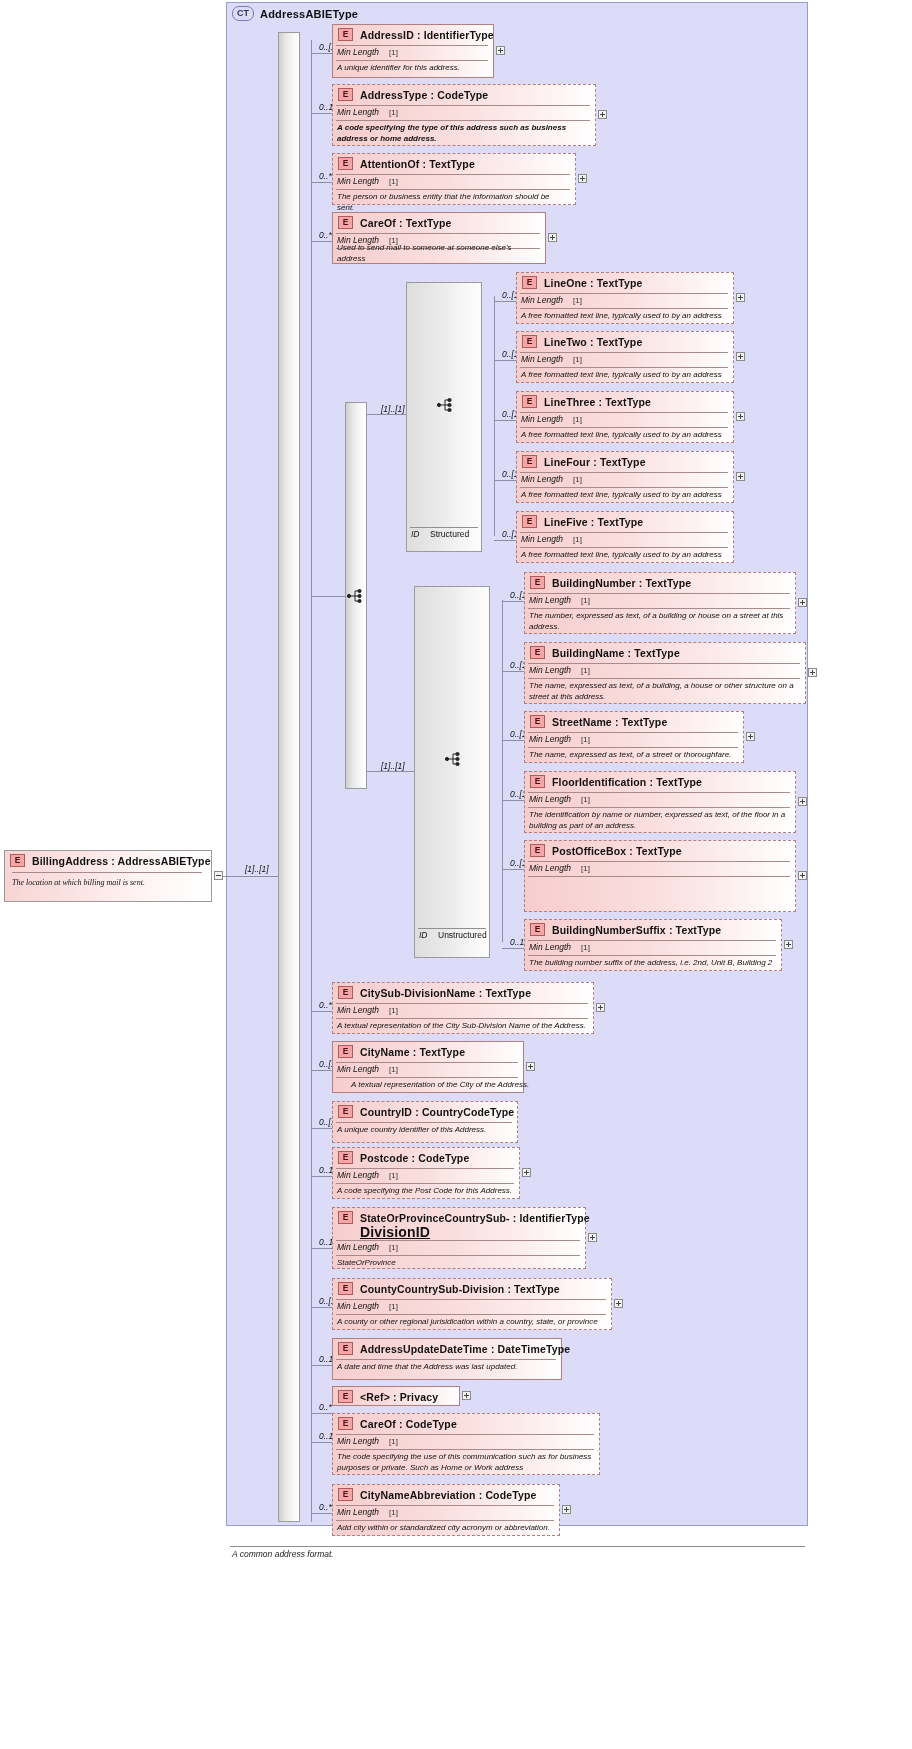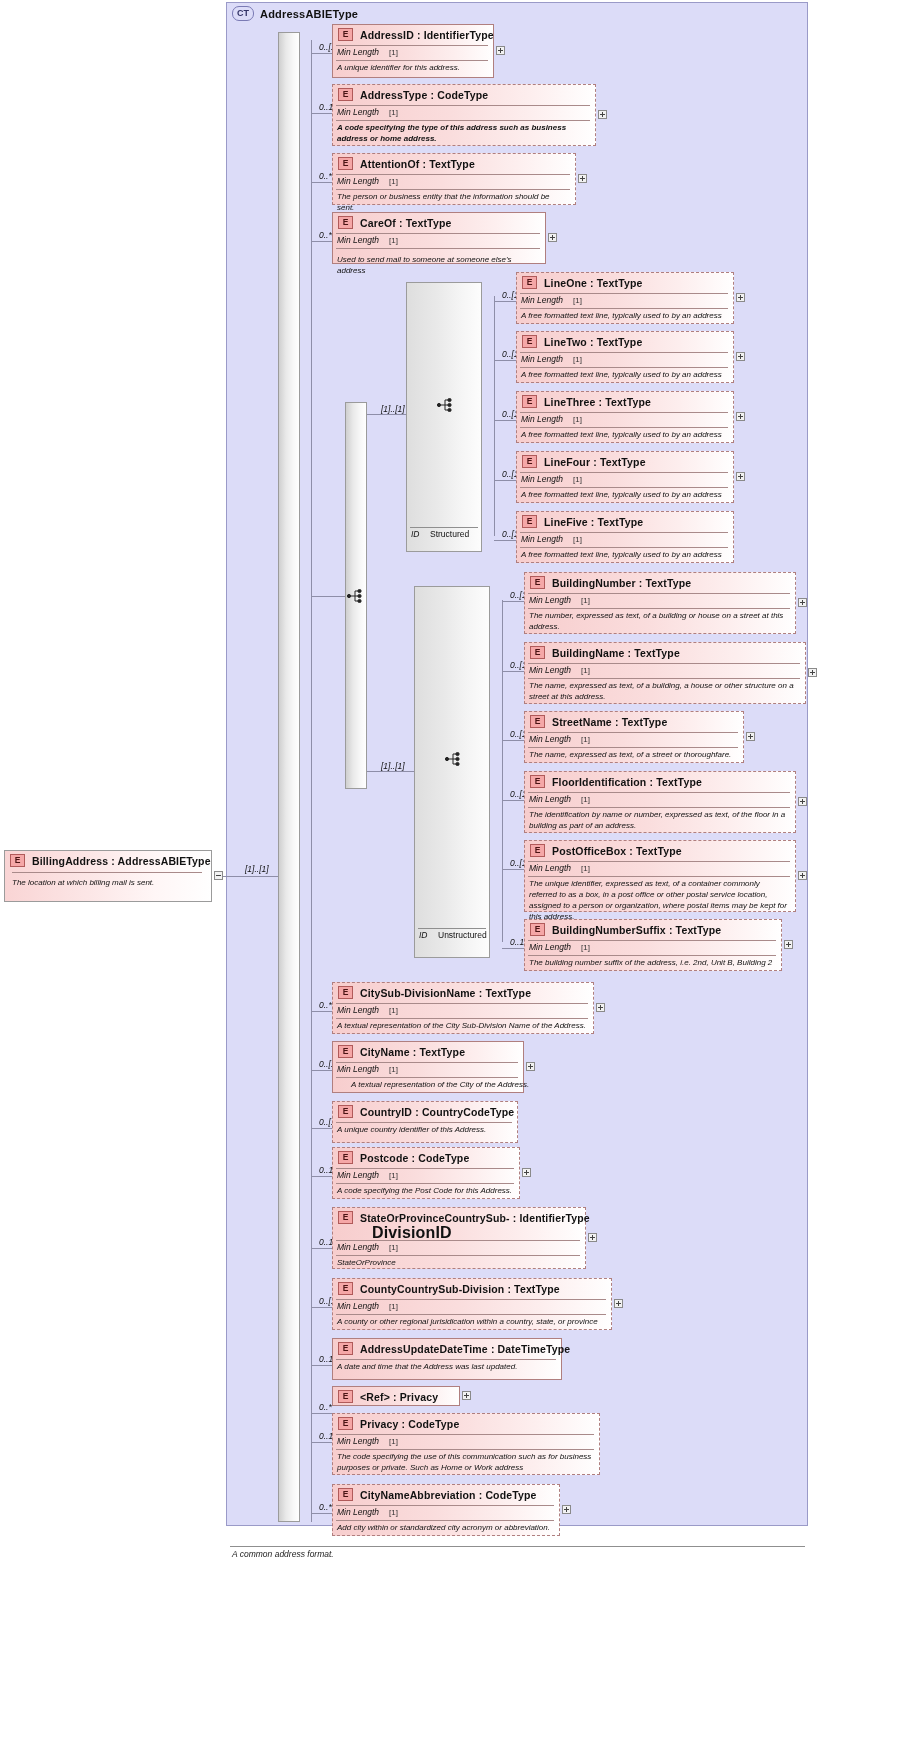--- a/index.html
+++ b/index.html
@@ -36,22 +36,22 @@
   .node.solidbox .inner{border:1px solid #9b9b9b;}
   .node .fill{position:absolute;inset:0;
       background:linear-gradient(to right,#f7cdcd 0%,#fadddd 45%,#fdeeee 75%,#ffffff 100%);}
   .node.white .fill{background:linear-gradient(to right,#f9d4d4 0%,#fce6e6 40%,#fff6f6 72%,#ffffff 100%);}
   .node .content{position:absolute;inset:0;padding:0;}
   .n-title{position:absolute;left:6px;top:4px;display:flex;align-items:center;gap:7px;}
   .e-badge{width:15px;height:13px;border:1px solid #b05a5a;background:#f5a7a7;
            font-size:8.5px;font-weight:bold;color:#4a1414;display:flex;align-items:center;
            justify-content:center;line-height:1;box-sizing:border-box;}
   .n-name{font-size:10.5px;font-weight:bold;color:#111;white-space:nowrap;letter-spacing:.15px;}
-  .n-name2{font-size:16px;font-weight:bold;color:#111;white-space:nowrap;
-           position:absolute;left:40px;letter-spacing:.15px;}
+  .n-name2{font-size:14px;font-weight:bold;color:#111;white-space:nowrap;
+           position:absolute;left:28px;letter-spacing:.15px;text-decoration:underline;}
   .n-rule{position:absolute;border-top:1px solid #a98a8a;}
   .facet{position:absolute;font-size:8.5px;font-style:italic;color:#111;white-space:nowrap;}
   .facet .occ{font-style:normal;font-size:8px;color:#333;}
   .doc{position:absolute;font-size:8px;font-style:italic;color:#111;line-height:11px;}
 
   
   .expander{position:absolute;width:9px;height:9px;border:1px solid #8a8a8a;background:#f2f2f2;
             box-sizing:border-box;}
   .expander:before{content:"";position:absolute;left:1px;top:3px;width:5px;height:1px;background:#444;}
   .expander.plus:after{content:"";position:absolute;left:3px;top:1px;width:1px;height:5px;background:#444;}
@@ -74,21 +74,21 @@
 
   <div class="node solidbox white" style="left:4px;top:850px;width:208px;height:52px;">
     <div class="fill"></div>
     <div class="inner"></div>
     <div class="content">
       <div class="n-title">
         <span class="e-badge">E</span>
         <span class="n-name">BillingAddress : AddressABIEType</span>
       </div>
       <div class="n-rule" style="left:8px;top:22px;width:190px;"></div>
-      <div class="doc" style="left:8px;top:27px;width:194px;">The location at which billing mail is sent.</div>
+      <div class="doc" style="left:8px;top:27px;width:194px;font-family:Liberation Serif, serif;">The location at which billing mail is sent.</div>
     </div>
   </div>
   <div class="expander minus" style="left:214px;top:871px;"></div>
   <div class="h-line" style="left:223px;top:876px;width:64px;"></div>
   <div class="card" style="left:245px;top:864px;">[1]..[1]</div>
 
   <div class="seqicon" style="left:281px;top:869px;">
     <svg width="16" height="14" viewBox="0 0 16 14">
         <g fill="#222" stroke="#222" stroke-width="1">
       <circle cx="2" cy="7" r="1.6"></circle>
@@ -217,21 +217,21 @@
       <div class="inner"></div>
       <div class="content">
         <div class="n-title">
           <span class="e-badge">E</span>
           <span class="n-name">CareOf   : TextType</span>
         </div>
 
         <div class="n-rule" style="left:4px;top:21px;width:204px;"></div>
         <div class="facet" style="left:5px;top:23px;">Min Length<span class="occ" style="padding-left:10px;">[1]</span></div>
           <div class="n-rule" style="left:4px;top:36px;width:204px;"></div>
-        <div class="doc" style="left:5px;top:42px;width:202px;">Used to send mail to someone at someone else's address</div>
+        <div class="doc" style="left:5px;top:30px;width:202px;">Used to send mail to someone at someone else's address</div>
       </div>
     </div>
       <div class="expander plus" style="left:548px;top:233px;"></div>
       <div class="h-line" style="left:494px;top:301px;width:22px;"></div>
       <div class="card" style="left:502px;top:290px;">0..[1]</div>
       <div class="node opt" style="left:516px;top:272px;width:218px;height:52px;">
       <div class="fill"></div>
       <div class="inner"></div>
       <div class="content">
         <div class="n-title">
@@ -396,21 +396,20 @@
       <div class="inner"></div>
       <div class="content">
         <div class="n-title">
           <span class="e-badge">E</span>
           <span class="n-name">PostOfficeBox : TextType</span>
         </div>
 
         <div class="n-rule" style="left:4px;top:21px;width:262px;"></div>
         <div class="facet" style="left:5px;top:23px;">Min Length<span class="occ" style="padding-left:10px;">[1]</span></div>
           <div class="n-rule" style="left:4px;top:36px;width:262px;"></div>
-        <div class="doc" style="left:5px;top:38px;width:260px;">The unique identifier, expressed as text, of a container commonly referred to as a box, in a post office or other postal service location, assigned to a person or organization, where postal items may be kept for this address.</div>
       </div>
     </div>
       <div class="expander plus" style="left:798px;top:871px;"></div>
       <div class="h-line" style="left:502px;top:948px;width:22px;"></div>
       <div class="card" style="left:510px;top:937px;">0..1</div>
       <div class="node opt" style="left:524px;top:919px;width:258px;height:52px;">
       <div class="fill"></div>
       <div class="inner"></div>
       <div class="content">
         <div class="n-title">
@@ -562,21 +561,21 @@
     </div>
       <div class="expander plus" style="left:462px;top:1391px;"></div>
       <div class="h-line" style="left:311px;top:1442px;width:21px;"></div>
       <div class="card" style="left:319px;top:1431px;">0..1</div>
       <div class="node opt" style="left:332px;top:1413px;width:268px;height:62px;">
       <div class="fill"></div>
       <div class="inner"></div>
       <div class="content">
         <div class="n-title">
           <span class="e-badge">E</span>
-          <span class="n-name">Privacy : CodeType</span>
+          <span class="n-name">CareOf : CodeType</span>
         </div>
 
         <div class="n-rule" style="left:4px;top:21px;width:258px;"></div>
         <div class="facet" style="left:5px;top:23px;">Min Length<span class="occ" style="padding-left:10px;">[1]</span></div>
           <div class="n-rule" style="left:4px;top:36px;width:258px;"></div>
         <div class="doc" style="left:5px;top:38px;width:256px;">The code specifying the use of this communication such as for business purposes or private. Such as Home or Work address</div>
       </div>
     </div>
       <div class="h-line" style="left:311px;top:1513px;width:21px;"></div>
       <div class="card" style="left:319px;top:1502px;">0..*</div>

